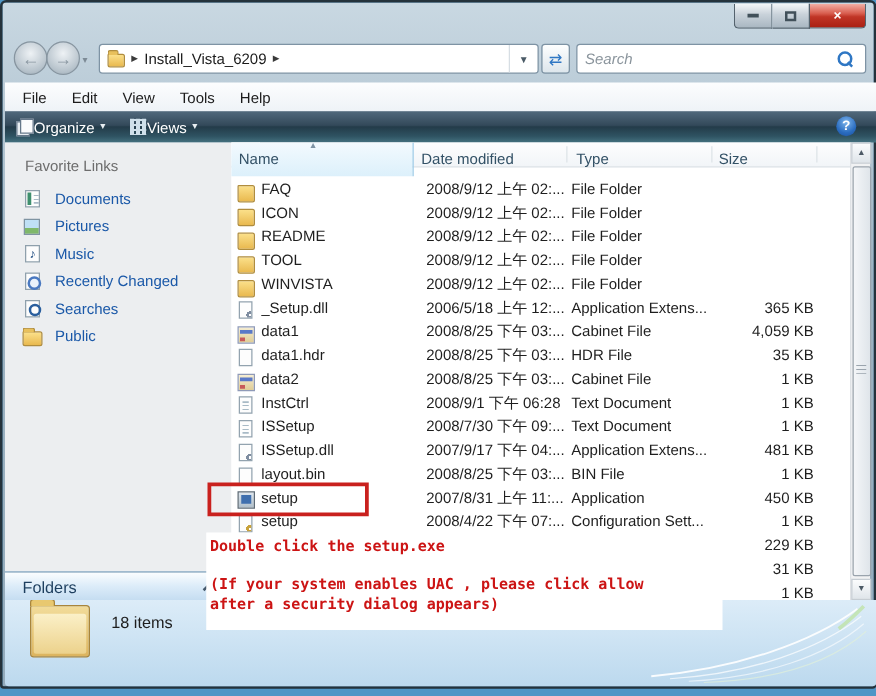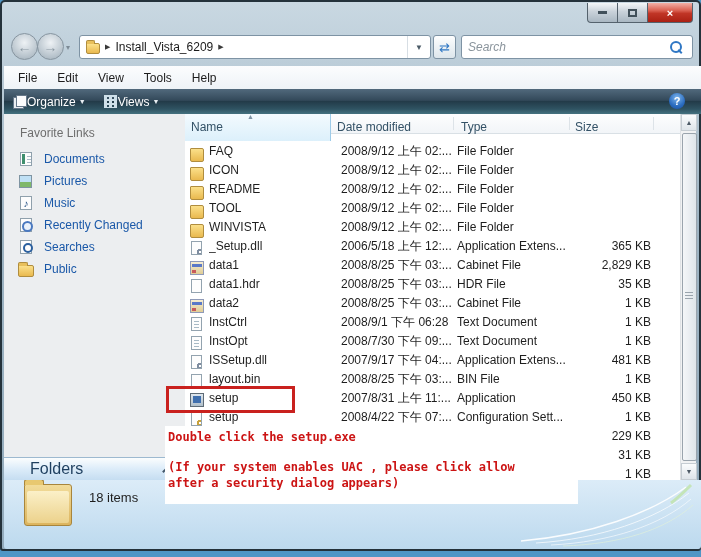--- a/index.html
+++ b/index.html
@@ -73,21 +73,21 @@
   
   #sidebar{position:absolute;left:2px;top:112px;width:204px;height:343px;background:#eceef0;
       border-right:1px solid #cfd6db;box-sizing:border-box;}
   #fav-header{position:absolute;left:16px;top:12px;font-size:12px;color:#6d6d6d;}
   .side-item{position:absolute;left:0;width:100%;height:22px;display:flex;align-items:center;}
   .side-item .sic{position:absolute;left:14px;}
   .side-item .slabel{position:absolute;left:40px;font-size:12px;color:#1a58a8;}
   #foldersbar{position:absolute;left:2px;top:455px;width:181px;height:23px;
       background:linear-gradient(180deg,#fbfdfe,#dcecf9 50%,#c5ddf1);border-top:1px solid #9db9d0;
       display:flex;align-items:center;box-sizing:border-box;}
-  #foldersbar .flabel{font-size:16px;color:#1e3f5f;margin-left:26px;}
+  #foldersbar .flabel{font-size:13px;color:#1e3f5f;margin-left:14px;}
   #folders-chevron{position:absolute;right:12px;top:9px;width:7px;height:7px;border-left:2px solid #44586b;
       border-top:2px solid #44586b;transform:rotate(45deg);}
 
   
   #filelist{position:absolute;left:183px;top:112px;width:495px;height:366px;background:#fff;overflow:hidden;}
   #listheader{position:absolute;left:0;top:0;width:100%;height:20px;
       background:linear-gradient(180deg,#fdfdfe,#f2f5f8);border-bottom:1px solid #d9e0e5;box-sizing:border-box;}
   .hsep{position:absolute;top:3px;bottom:3px;width:1px;background:#dde3e8;}
   #h-name-hl{position:absolute;left:0;top:0;width:146px;height:27px;
       background:linear-gradient(180deg,#f3fafe,#dcf0fb);border-right:1px solid #9ecbe8;box-sizing:border-box;}
@@ -343,21 +343,21 @@
       <span class="cell cdate">2006/5/18 上午 12:...</span>
       <span class="cell ctype">Application Extens...</span>
       <span class="cell csize">365 KB</span>
     </div>
 
     <div class="row">
       <span class="cell cicon ic ic-cabinet"></span>
       <span class="cell cname">data1</span>
       <span class="cell cdate">2008/8/25 下午 03:...</span>
       <span class="cell ctype">Cabinet File</span>
-      <span class="cell csize">2,829 KB</span>
+      <span class="cell csize">4,059 KB</span>
     </div>
 
     <div class="row">
       <span class="cell cicon ic ic-page"></span>
       <span class="cell cname">data1.hdr</span>
       <span class="cell cdate">2008/8/25 下午 03:...</span>
       <span class="cell ctype">HDR File</span>
       <span class="cell csize">35 KB</span>
     </div>
 
@@ -372,21 +372,21 @@
     <div class="row">
       <span class="cell cicon ic ic-text"></span>
       <span class="cell cname">InstCtrl</span>
       <span class="cell cdate">2008/9/1 下午 06:28</span>
       <span class="cell ctype">Text Document</span>
       <span class="cell csize">1 KB</span>
     </div>
 
     <div class="row">
       <span class="cell cicon ic ic-text"></span>
-      <span class="cell cname">InstOpt</span>
+      <span class="cell cname">ISSetup</span>
       <span class="cell cdate">2008/7/30 下午 09:...</span>
       <span class="cell ctype">Text Document</span>
       <span class="cell csize">1 KB</span>
     </div>
 
     <div class="row">
       <span class="cell cicon ic ic-dll"></span>
       <span class="cell cname">ISSetup.dll</span>
       <span class="cell cdate">2007/9/17 下午 04:...</span>
       <span class="cell ctype">Application Extens...</span>

